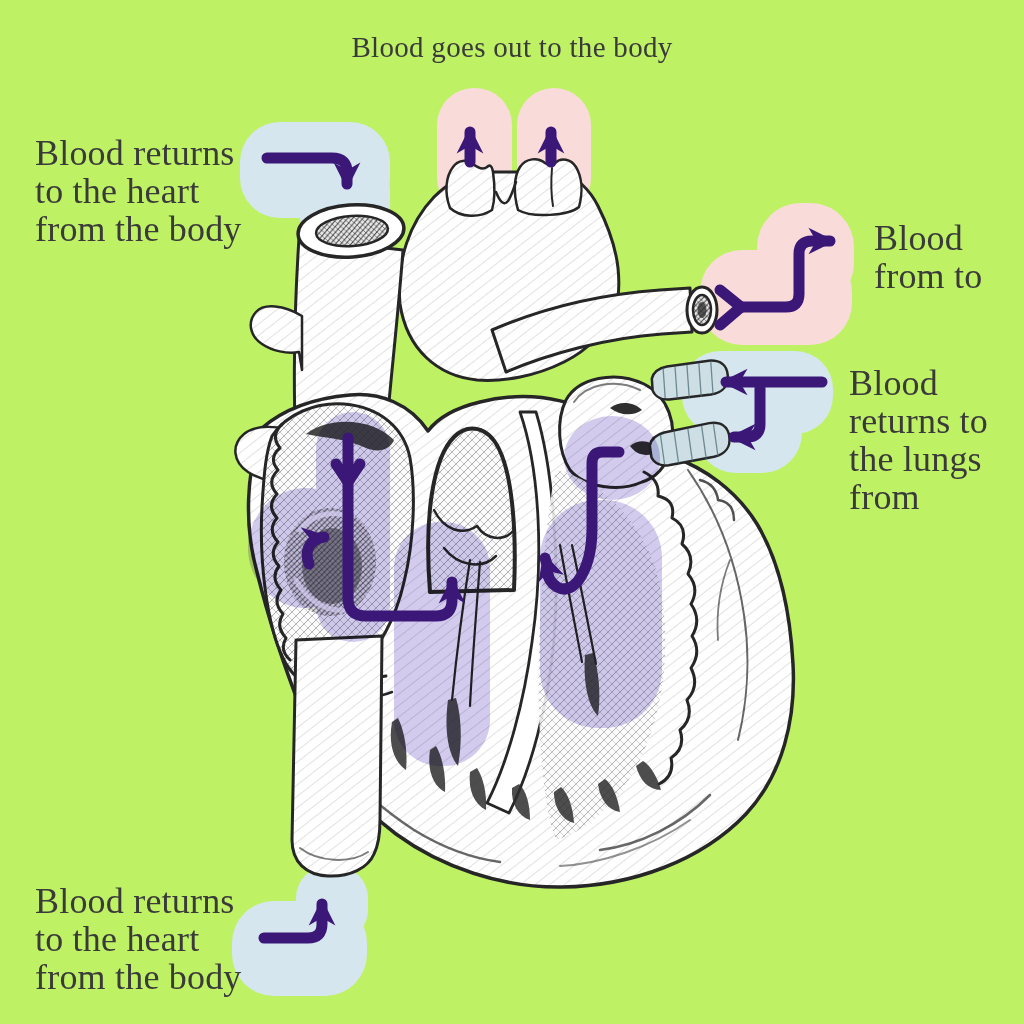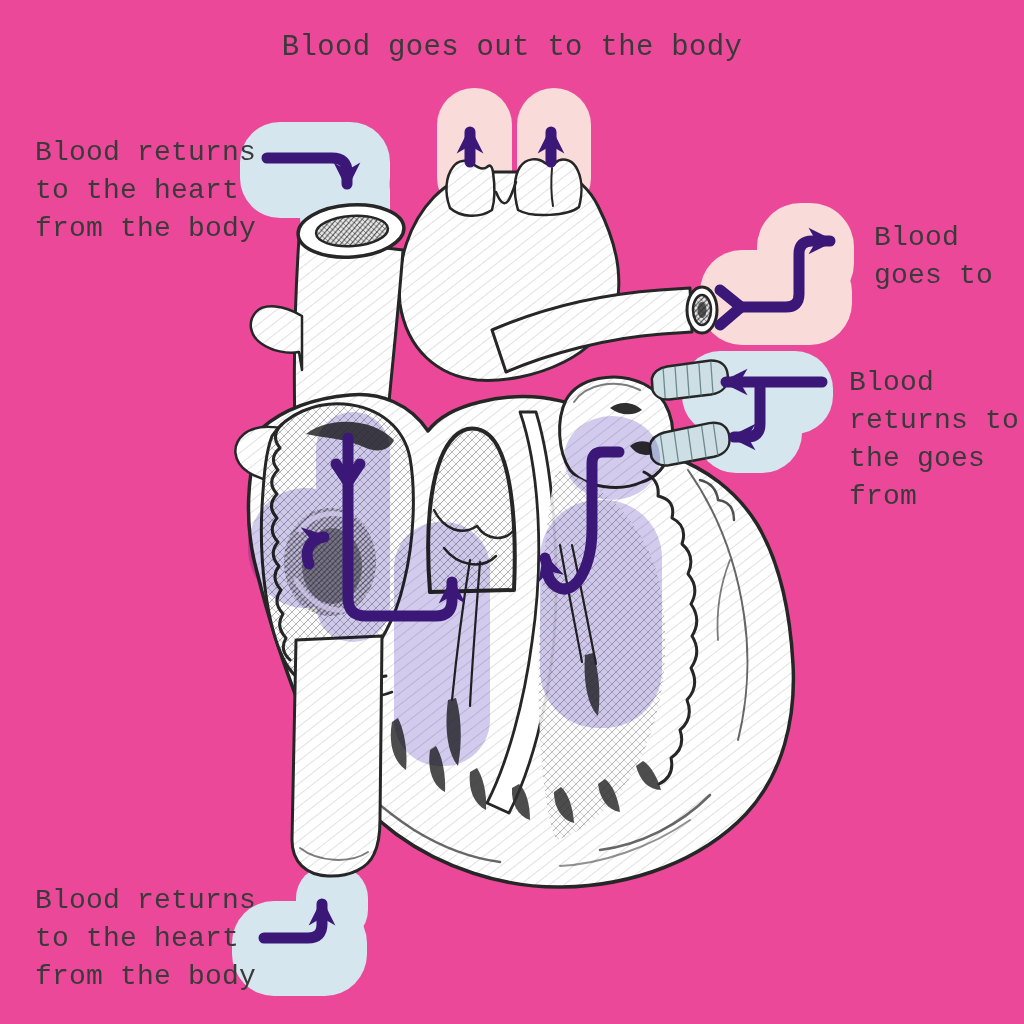--- a/index.html
+++ b/index.html
@@ -1,25 +1,25 @@
 <!DOCTYPE html>
 <html><head>
 <meta charset="utf-8">
 <style>
   html,body{margin:0;padding:0;background:#ffffff;}
   #stage{
     position:relative;width:1024px;height:1024px;overflow:hidden;
-    background:#ec4899;font-family:Liberation Mono, monospace;color:#3a3a3a;
+    background:#bef264;font-family:Liberation Serif, serif;color:#3a3a3a;
   }
   #art{position:absolute;left:0;top:0;width:1024px;height:1024px;}
   .title{
     position:absolute;top:31px;left:0;width:100%;text-align:center;
     font-size:29px;letter-spacing:.3px;color:#3a3a3a;
   }
-  .lbl{position:absolute;font-size:28px;line-height:38px;letter-spacing:.2px;color:#3a3a3a;}
+  .lbl{position:absolute;font-size:36px;line-height:38px;letter-spacing:.2px;color:#3a3a3a;}
   .lbl div{white-space:nowrap;}
   #lbl-tl{left:35px;top:134px;}
   #lbl-lungs{left:874px;top:219px;}
   #lbl-fromlungs{left:849px;top:364px;}
   #lbl-bl{left:35px;top:882px;}
 </style>
 </head>
 <body>
 
 <div id="stage">
@@ -233,27 +233,27 @@
   <div class="title">Blood goes out to the body</div>
 
   <div class="lbl" id="lbl-tl">
     <div>Blood returns</div>
     <div>to the heart</div>
     <div>from the body</div>
   </div>
 
   <div class="lbl" id="lbl-lungs">
     <div>Blood</div>
-    <div>goes to</div>
+    <div>from to</div>
   </div>
 
   <div class="lbl" id="lbl-fromlungs">
     <div>Blood</div>
     <div>returns to</div>
-    <div>the goes</div>
+    <div>the lungs</div>
     <div>from</div>
   </div>
 
   <div class="lbl" id="lbl-bl">
     <div>Blood returns</div>
     <div>to the heart</div>
     <div>from the body</div>
   </div>
 
 </div>

